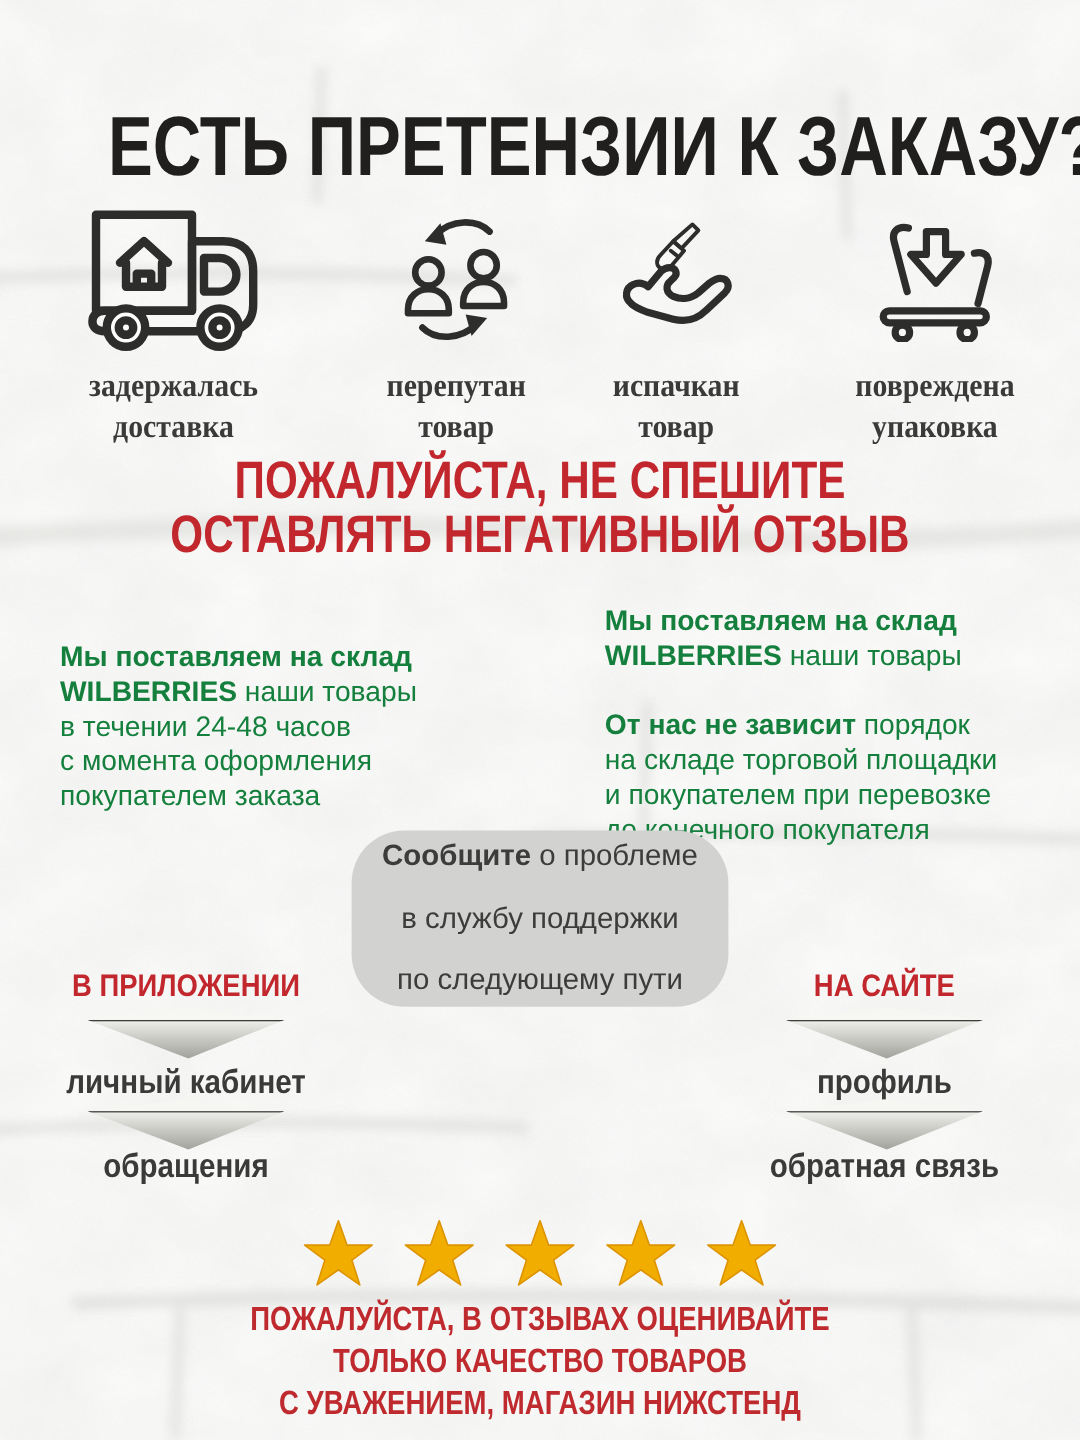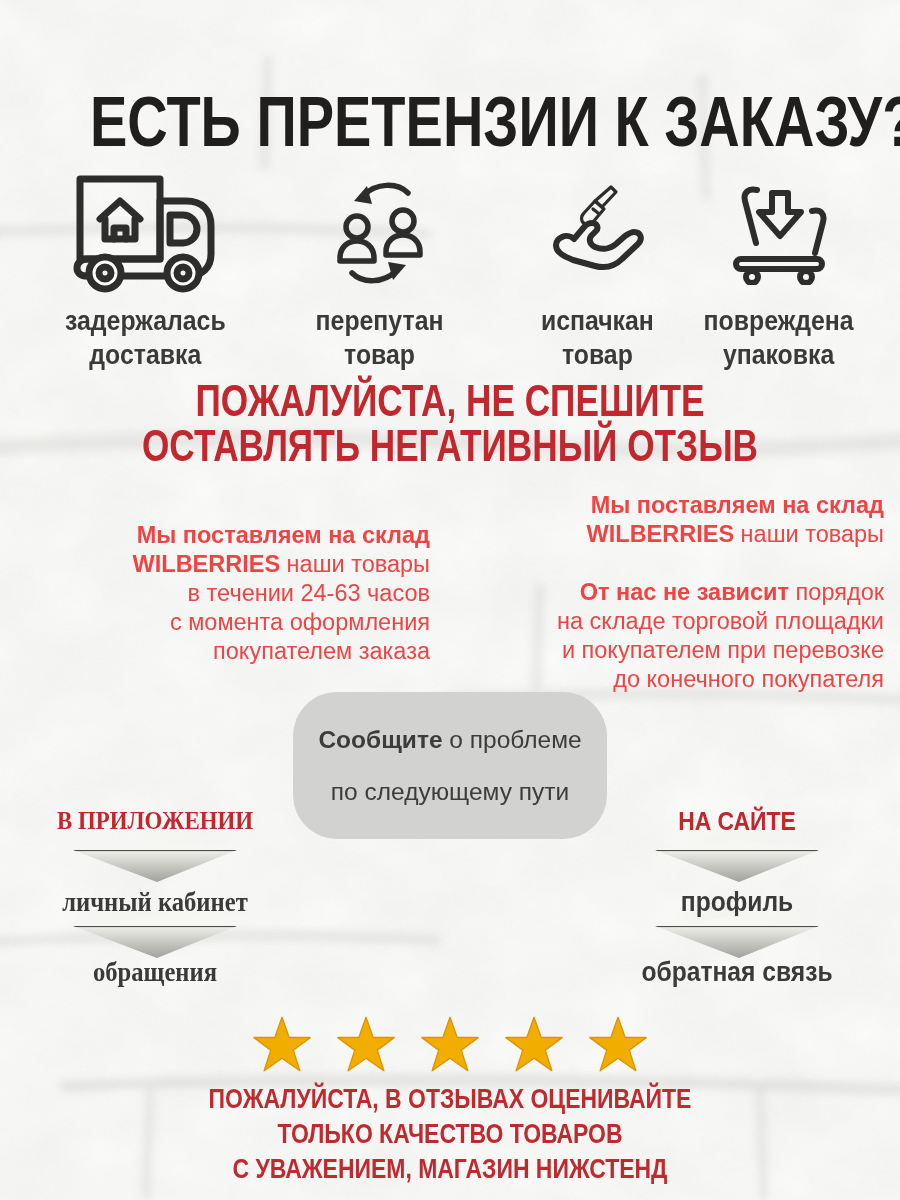--- a/index.html
+++ b/index.html
@@ -9,34 +9,34 @@
   }
   .bg{position:absolute;left:0;top:0;width:900px;height:1200px;}
   .b{font-weight:700;}
 
   .title{
     position:absolute;top:82px;left:0;width:900px;margin:0;text-align:center;
     font-size:70px;font-weight:700;color:#201f1d;letter-spacing:0px;
     transform:scaleX(0.80);transform-origin:450px 0;white-space:nowrap;
   }
 
-  .icon-col{position:absolute;top:168px;width:230px;display:flex;flex-direction:column;align-items:center;}
+  .icon-col{position:absolute;top:168px;width:230px;display:flex;flex-direction:column;align-items:center;font-family:Liberation Serif, serif;}
   .icon-box{height:130px;display:flex;align-items:center;justify-content:center;}
   .icon-label{
     margin-top:6px;text-align:center;font-size:27px;font-weight:700;color:#3a3a39;
     line-height:34px;transform:scaleX(0.92);transform-origin:center top;white-space:nowrap;
   }
 
   .warning{
     position:absolute;top:378px;left:0;width:900px;text-align:center;
     font-size:44px;font-weight:700;color:#c1272d;line-height:45px;
     transform:scaleX(0.80);transform-origin:450px 0;white-space:nowrap;
   }
 
-  .note{position:absolute;font-size:23.5px;line-height:29px;text-align:right;color:#ef4444;margin:0;}
+  .note{position:absolute;font-size:23.5px;line-height:29px;text-align:left;color:#15803d;margin:12px;}
   .note-left{left:38px;top:521px;width:392px;}
   .note-right{left:492px;top:491px;width:392px;}
 
   .support-box{
     position:absolute;left:293px;top:692px;width:314px;height:147px;
     background:#d2d2d0;border-radius:44px;
     display:flex;flex-direction:column;justify-content:center;
     text-align:center;font-size:24.5px;line-height:35.5px;color:#3c3c3b;gap:16px;
   }
 
@@ -49,21 +49,21 @@
   .flow-step{
     position:absolute;left:-30px;width:300px;text-align:center;
     font-size:28px;font-weight:700;color:#3a3a39;
     transform:scaleX(0.88);transform-origin:center;white-space:nowrap;
   }
   .chev{position:absolute;left:36px;}
   .chev1{top:38px;}
   .chev2{top:114px;}
   .step1{top:86px;}
   .step2{top:156px;}
-  .flow-app{left:35px;font-family:Liberation Serif, serif;}
+  .flow-app{left:35px;}
   .flow-site{left:617px;}
 
   .stars{
     position:absolute;top:1016px;left:0;width:900px;
     display:flex;justify-content:center;gap:24px;
   }
 
   .footer{
     position:absolute;top:1081px;left:0;width:900px;text-align:center;
     font-size:28px;font-weight:700;color:#bf2a2e;line-height:35px;
@@ -153,21 +153,21 @@
         <path d="M24,21 L37,6 L42,24 Z" fill="#2d2d2b"></path>
         <path d="M76,85 L63,100 L58,82 Z" fill="#2d2d2b"></path>
       </svg>
     </div>
     <div class="icon-label">
       <span>перепутан</span><br>
       <span>товар</span>
     </div>
   </div>
 
-  <div class="icon-col" style="left:482px">
+  <div class="icon-col" style="left:448px">
     <div class="icon-box">
       <svg width="106" height="102" viewBox="0 0 106 102">
         <g class="ico" stroke-width="3.2">
           <path d="M67,5 l5,5 -14,15 -7,-6 z"></path>
           <path d="M51,19 l9,8 -11,13 c-3,4 -9,3 -11,-1 c-1,-3 0,-6 2,-8 z"></path>
           <path d="M49,27 l5,4"></path>
         </g>
         <g class="ico" stroke-width="6">
           <path d="M30,57 c-3,-3 -8,-4 -12,-2 c-7,3 -8,11 -2,16 c3,3 8,5 13,7 l22,6 c12,3 20,0 27,-7 l16,-15 c5,-5 3,-12 -4,-12 c-3,0 -6,2 -9,4 l-9,8 c-6,5 -14,6 -21,3 c-6,-3 -7,-9 -2,-13 l3,-3 c3,-3 1,-8 -4,-8 c-2,0 -5,1 -7,3 z"></path>
         </g>
@@ -199,37 +199,38 @@
   </div>
 
   <div class="warning">
     <div>ПОЖАЛУЙСТА, НЕ СПЕШИТЕ</div>
     <div>ОСТАВЛЯТЬ НЕГАТИВНЫЙ ОТЗЫВ</div>
   </div>
 
   <p class="note note-left">
     <span class="b">Мы поставляем на склад</span><br>
     <span class="b">WILBERRIES</span><span> наши товары</span><br>
-    <span>в течении 24-63 часов</span><br>
+    <span>в течении 24-48 часов</span><br>
     <span>с момента оформления</span><br>
     <span>покупателем заказа</span>
   </p>
 
   <p class="note note-right">
     <span class="b">Мы поставляем на склад</span><br>
     <span class="b">WILBERRIES</span><span> наши товары</span><br>
     <br>
     <span class="b">От нас не зависит</span><span> порядок</span><br>
     <span>на складе торговой площадки</span><br>
     <span>и покупателем при перевозке</span><br>
     <span>до конечного покупателя</span>
   </p>
 
   <div class="support-box">
     <div><span class="b">Сообщите</span><span> о проблеме</span></div>
+    <div>в службу поддержки</div>
     <div>по следующему пути</div>
   </div>
 
   <div class="flow-col flow-app">
     <div class="flow-title">В ПРИЛОЖЕНИИ</div>
     <svg class="chev chev1" width="168" height="46" viewBox="0 0 168 46">
       <polygon points="2,12 84,2 166,12 84,21" fill="#f6f6f3"></polygon>
       <polygon points="2,12 166,12 86,44" fill="url(#chevGrad)"></polygon>
     </svg>
     <div class="flow-step step1">личный кабинет</div>

